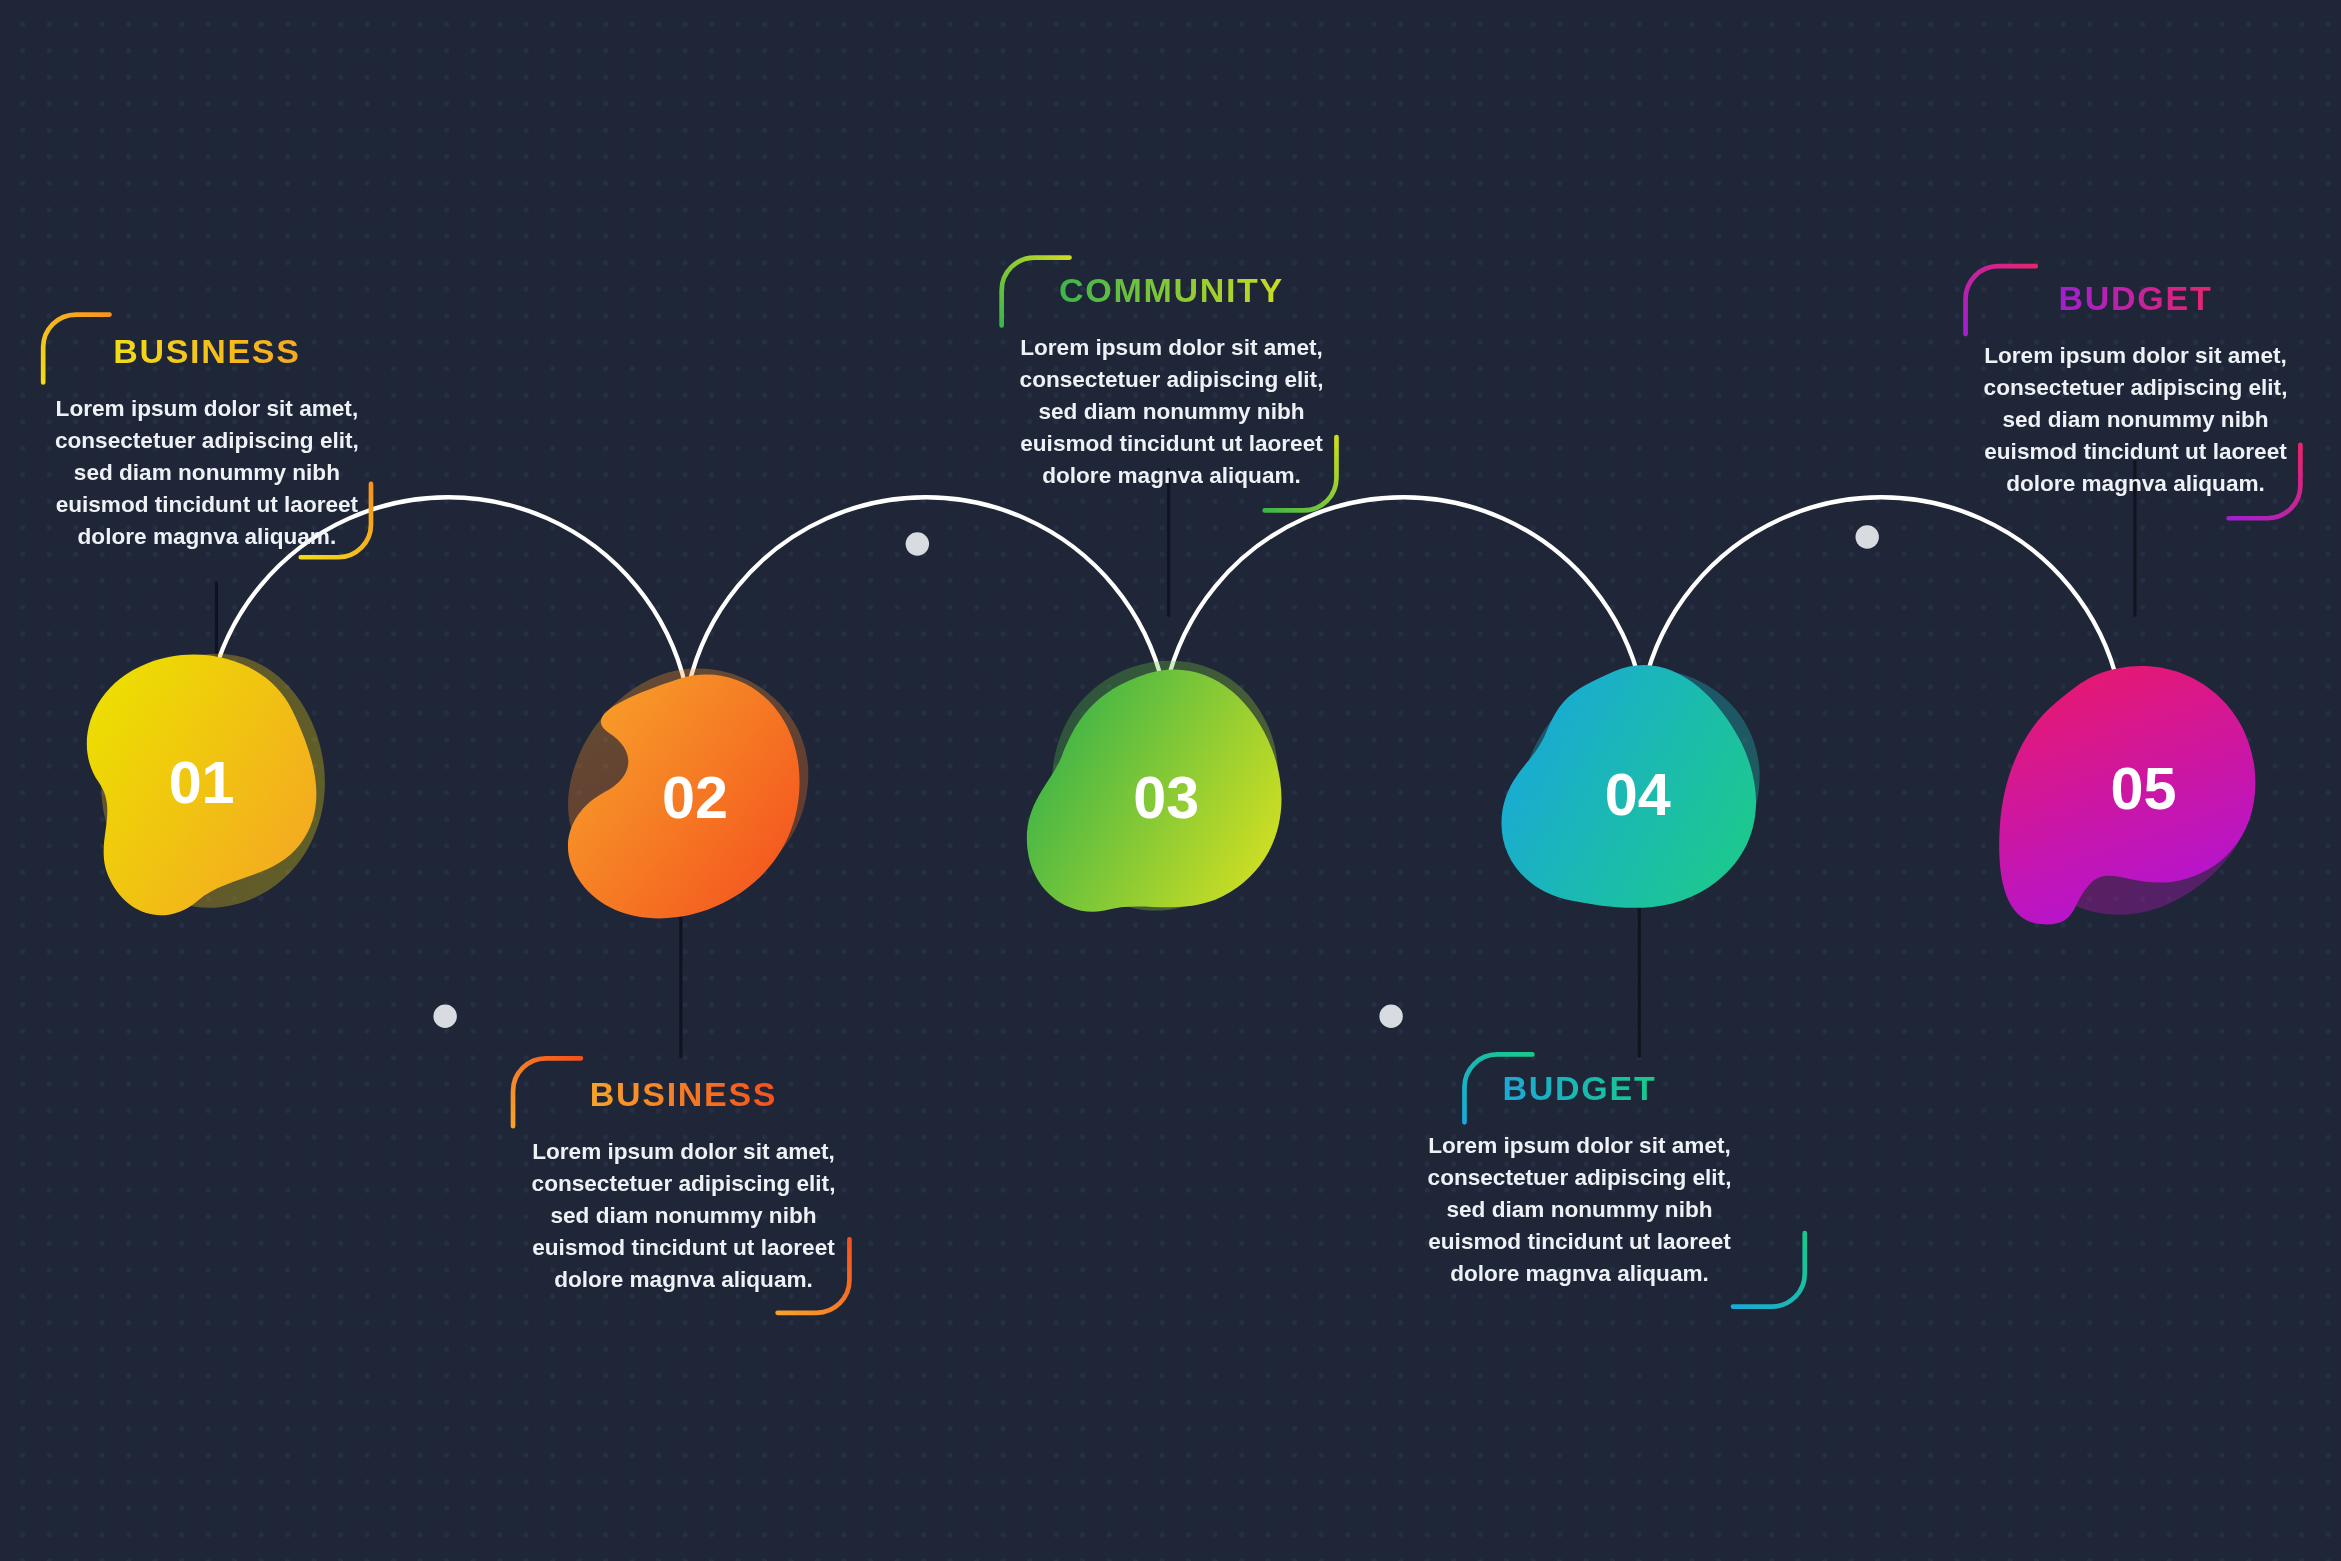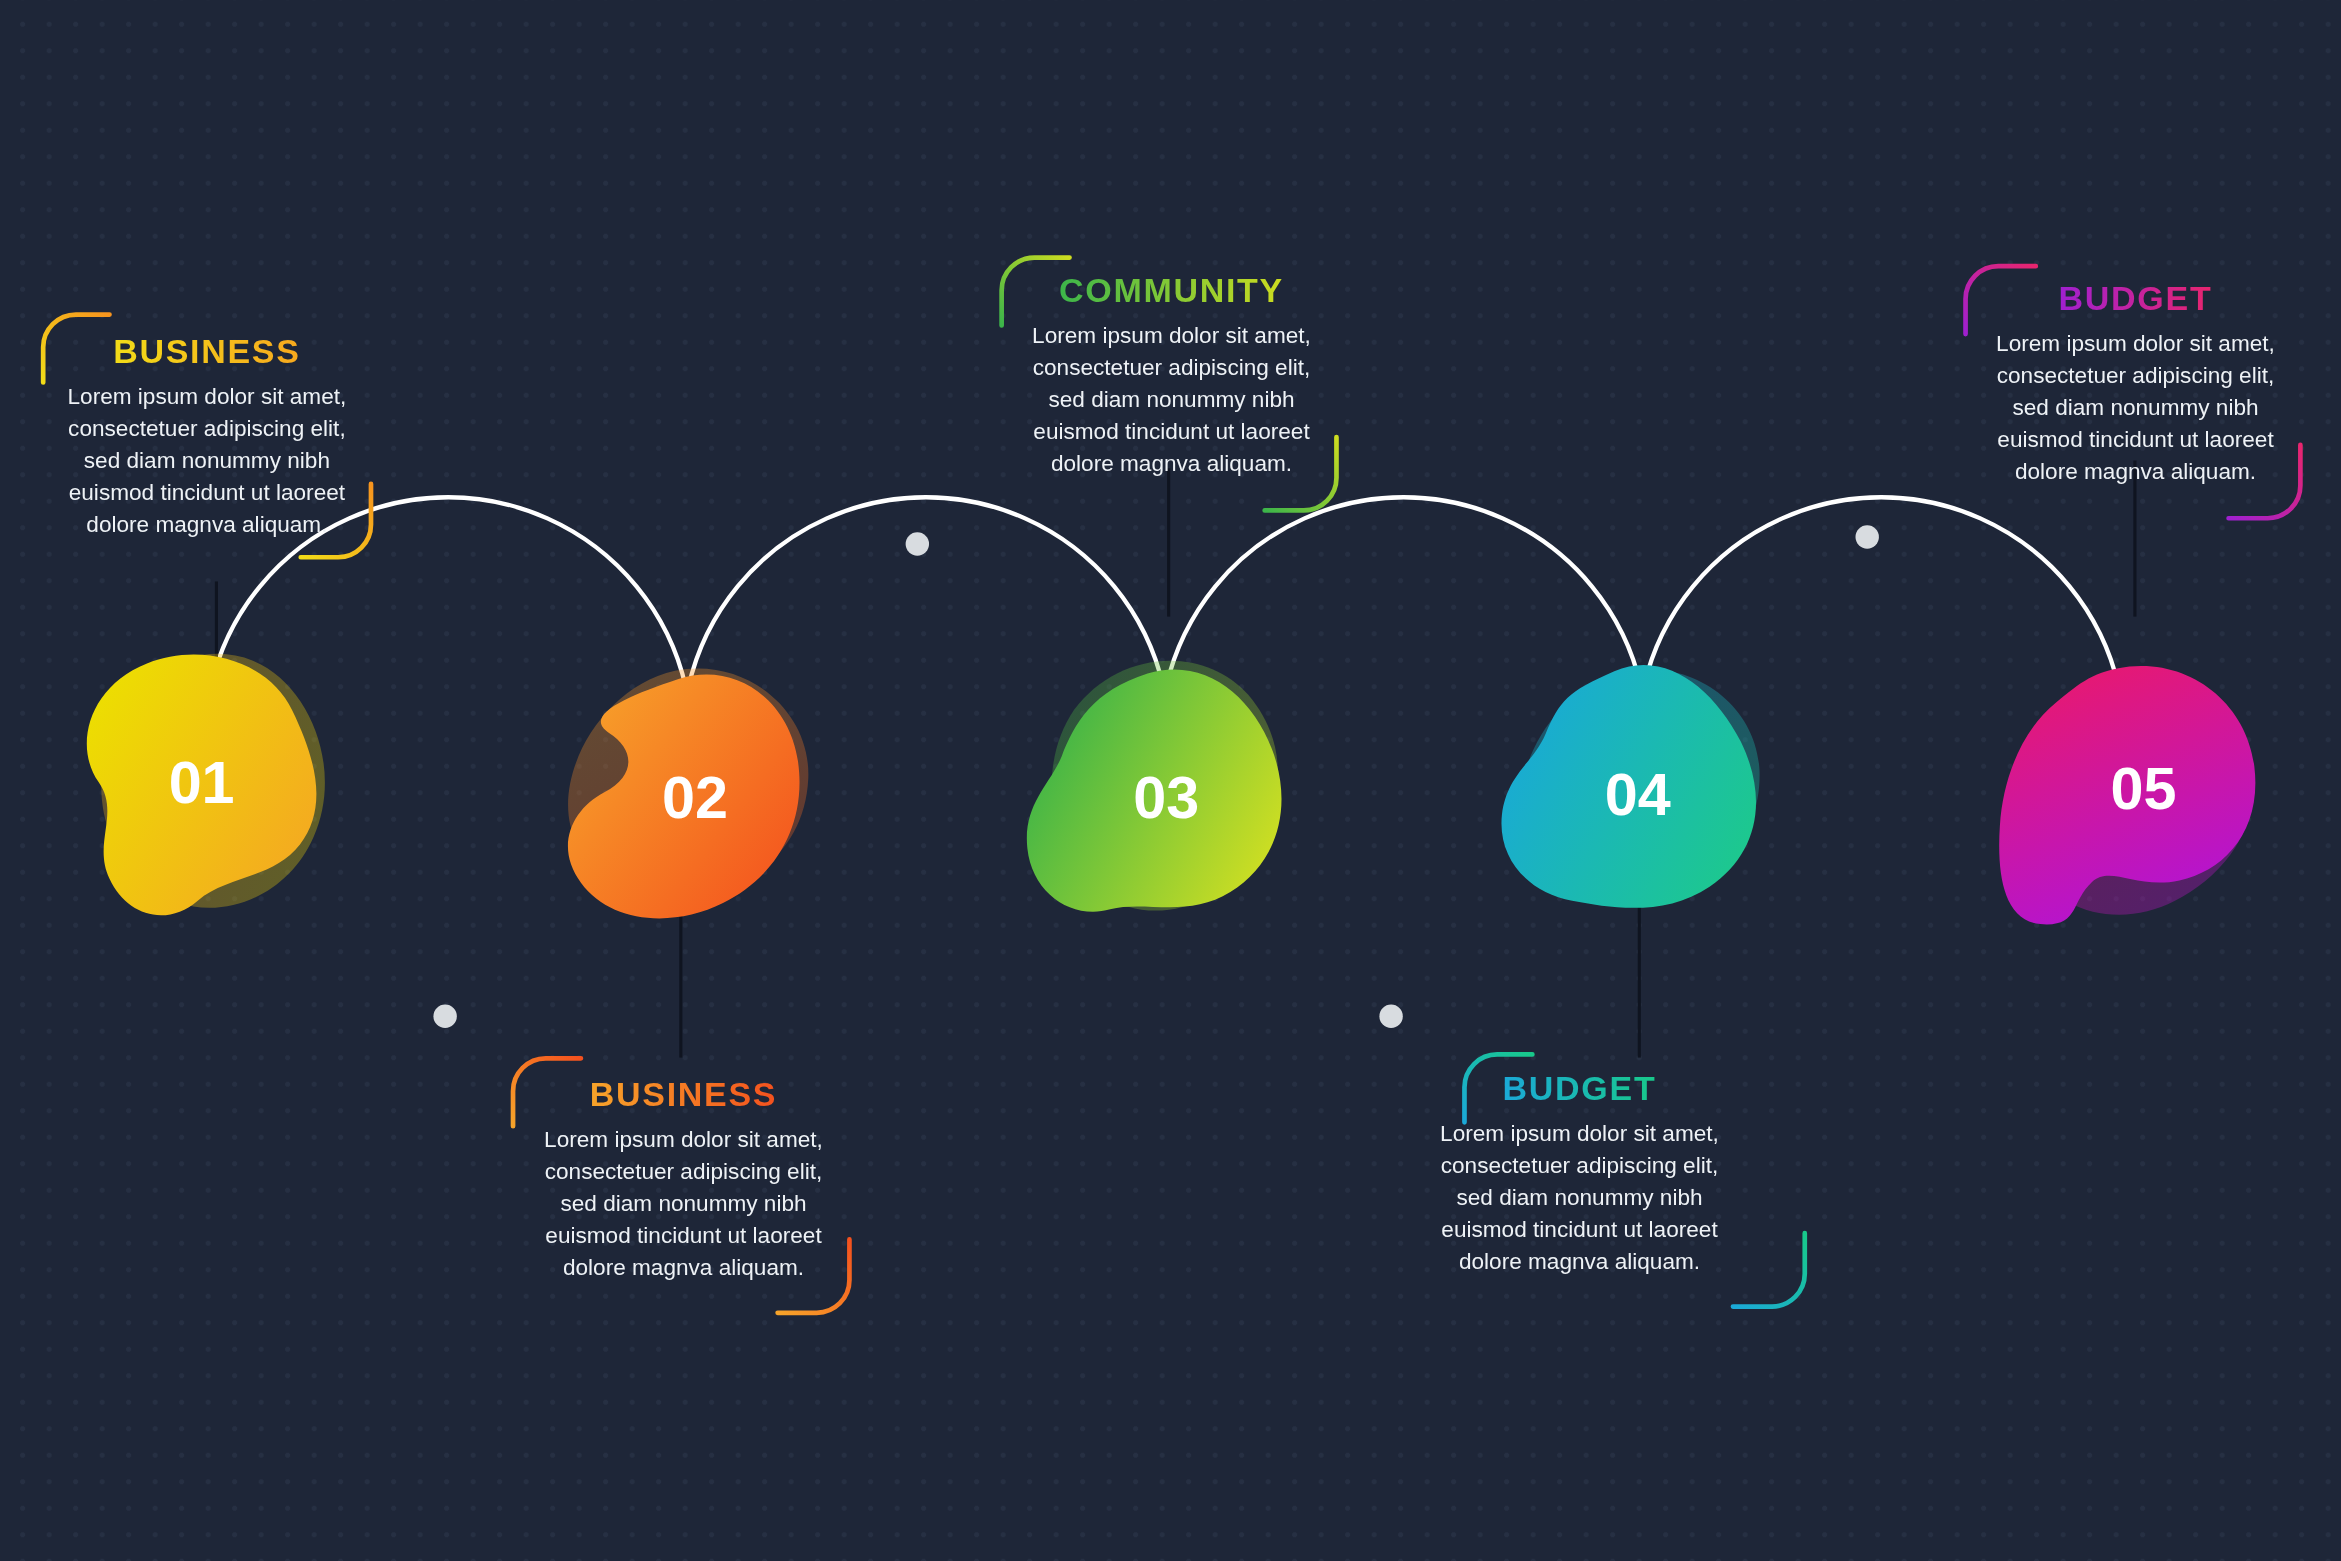--- a/index.html
+++ b/index.html
@@ -21,22 +21,22 @@
 
   .textblock{position:absolute;text-align:center;}
   .tb-title{
     font-size:34px;font-weight:bold;letter-spacing:1.7px;
     margin:0 0 12.5px 0;line-height:1;
     -webkit-background-clip:text;background-clip:text;
     -webkit-text-fill-color:transparent;color:transparent;
     display:inline-block;
   }
   .tb-body{
-    font-size:22.6px;line-height:1.42;color:#eef2f6;margin:0;
-    font-weight:400;white-space:pre-line;
+    font-size:22.6px;line-height:1.42;color:#eef2f6;margin:12px;
+    font-weight:700;white-space:pre-line;
   }
 </style>
 </head>
 <body>
 
 <div id="stage">
 
   <div class="dots"></div>
 
   <svg class="layer" viewBox="0 0 3000 2000">

